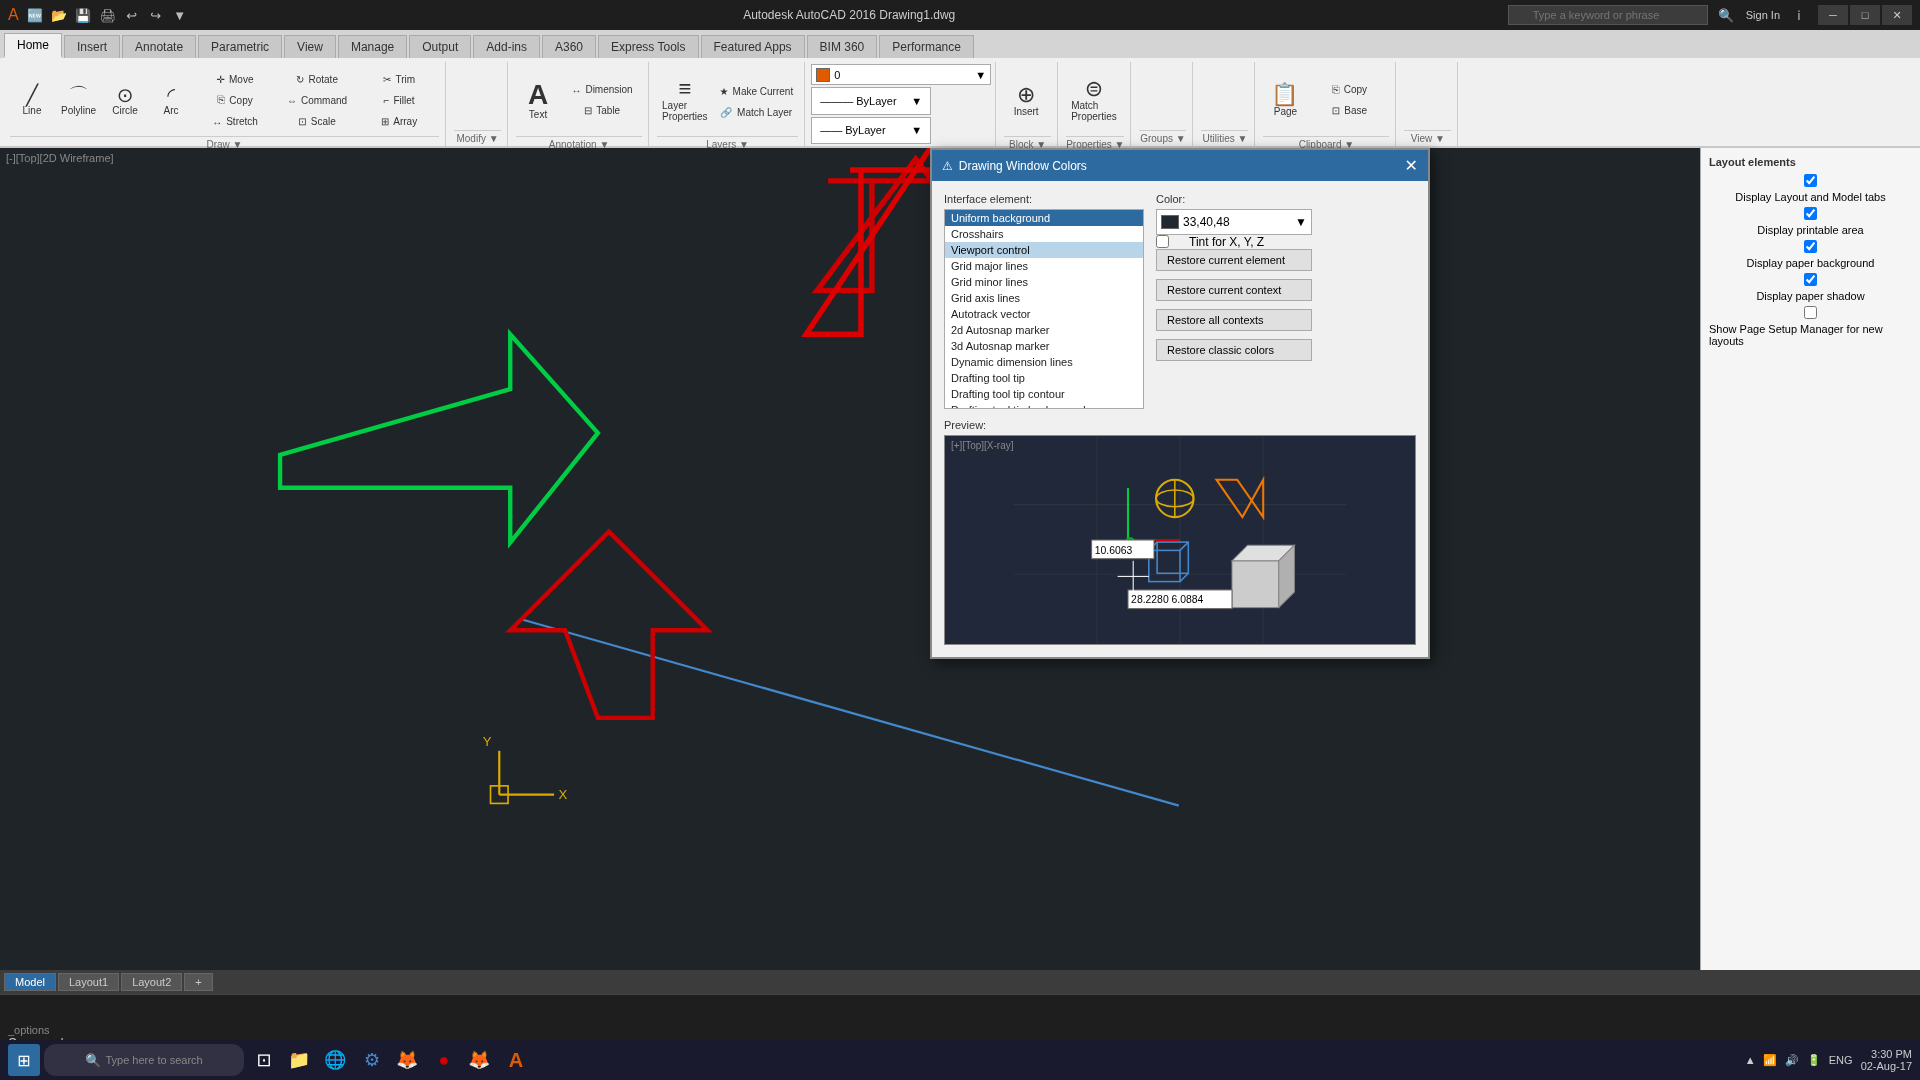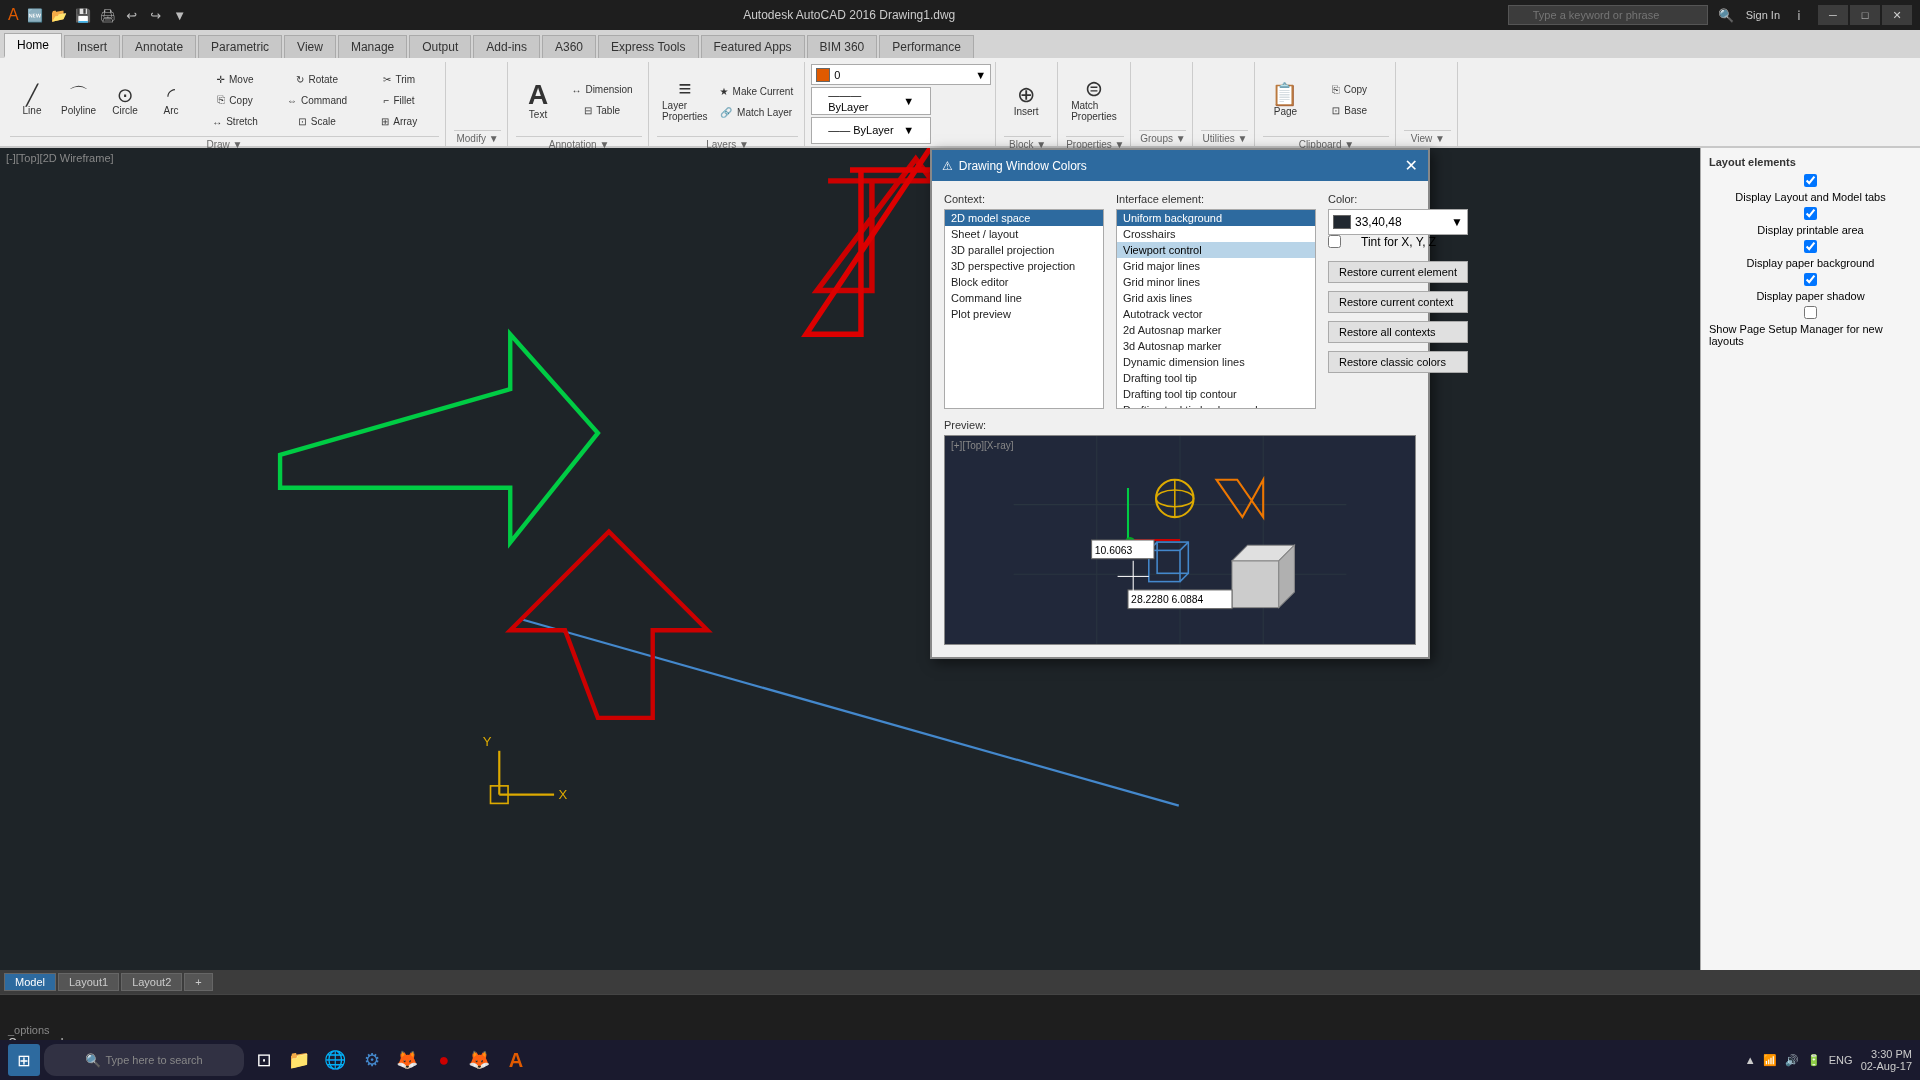--- a/index.html
+++ b/index.html
@@ -242,21 +242,21 @@
       font-size: 11px;
     }
     .dlg-listbox-item {
       padding: 2px 6px;
       cursor: pointer;
       color: #222;
     }
     .dlg-listbox-item.selected { background: #2d6a9f; color: white; }
     .dlg-listbox-item.selected2 { background: #b8d4e8; color: #000; }
     .color-dropdown {
-      width: 140px;
+      width: 156px;
       height: 24px;
       background: white;
       border: 1px solid #aaa;
       display: flex;
       align-items: center;
       padding: 12px 4px;
       gap: 4px;
       cursor: pointer;
     }
     .color-swatch { width: 18px; height: 14px; border: 1px solid #666; }
@@ -350,21 +350,21 @@
       gap: 4px;
     }
     .color-box-small { width: 14px; height: 14px; border: 1px solid #666; }
     .prop-dropdown {
       width: 120px;
       height: 28px;
       background: white;
       border: 1px solid #aaa;
       display: flex;
       align-items: center;
-      padding: 0 16px;
+      padding: 0 8px;
       font-size: 11px;
       cursor: pointer;
     }
   </style>
 </head>
 <body>
 
 <div id="title-bar">
   <div style="display:flex;align-items:center;gap:6px;">
     <span style="color:#e05a00;font-size:16px;">A</span>
@@ -689,32 +689,20 @@
     <div style="display:flex;align-items:center;gap:6px;">
       <span>⚠</span>
       <span>Drawing Window Colors</span>
     </div>
     <button class="dlg-close">✕</button>
   </div>
 
   <div id="dialog-body">
     <div class="dlg-row">
 
-      <div class="dlg-col">
-        <div class="dlg-label">Context:</div>
-        <div class="dlg-listbox">
-          <div class="dlg-listbox-item selected">2D model space</div>
-          <div class="dlg-listbox-item">Sheet / layout</div>
-          <div class="dlg-listbox-item">3D parallel projection</div>
-          <div class="dlg-listbox-item">3D perspective projection</div>
-          <div class="dlg-listbox-item">Block editor</div>
-          <div class="dlg-listbox-item">Command line</div>
-          <div class="dlg-listbox-item">Plot preview</div>
-        </div>
-      </div>
 
       <div class="dlg-col">
         <div class="dlg-label">Interface element:</div>
         <div class="dlg-if-listbox">
           <div class="dlg-listbox-item selected">Uniform background</div>
           <div class="dlg-listbox-item">Crosshairs</div>
           <div class="dlg-listbox-item selected2">Viewport control</div>
           <div class="dlg-listbox-item">Grid major lines</div>
           <div class="dlg-listbox-item">Grid minor lines</div>
           <div class="dlg-listbox-item">Grid axis lines</div>
@@ -734,21 +722,21 @@
         <div class="color-dropdown">
           <div class="color-swatch" style="background:#212830;"></div>
           <span>33,40,48</span>
           <span style="margin-left:auto;">▼</span>
         </div>
         <div class="tint-row">
           <input type="checkbox" style="">
           <label>Tint for X, Y, Z</label>
         </div>
 
-        <div style="margin-top:12px;display:flex;flex-direction:column;gap:4px;">
+        <div style="display:flex;flex-direction:column;gap:4px;">
           <button class="dlg-restore-btn">Restore current element</button>
           <button class="dlg-restore-btn">Restore current context</button>
           <button class="dlg-restore-btn">Restore all contexts</button>
           <button class="dlg-restore-btn">Restore classic colors</button>
         </div>
       </div>
     </div>
 
     <div>
       <div class="dlg-label">Preview:</div>

